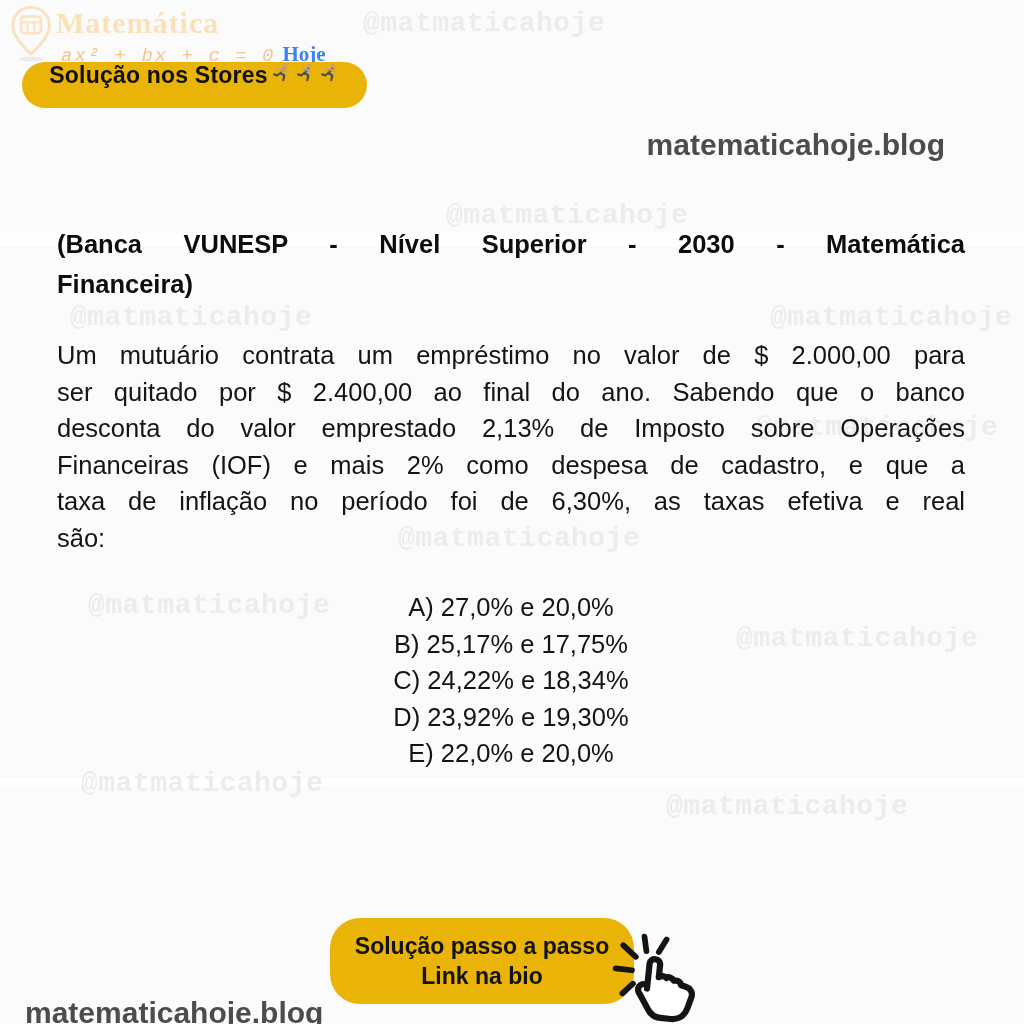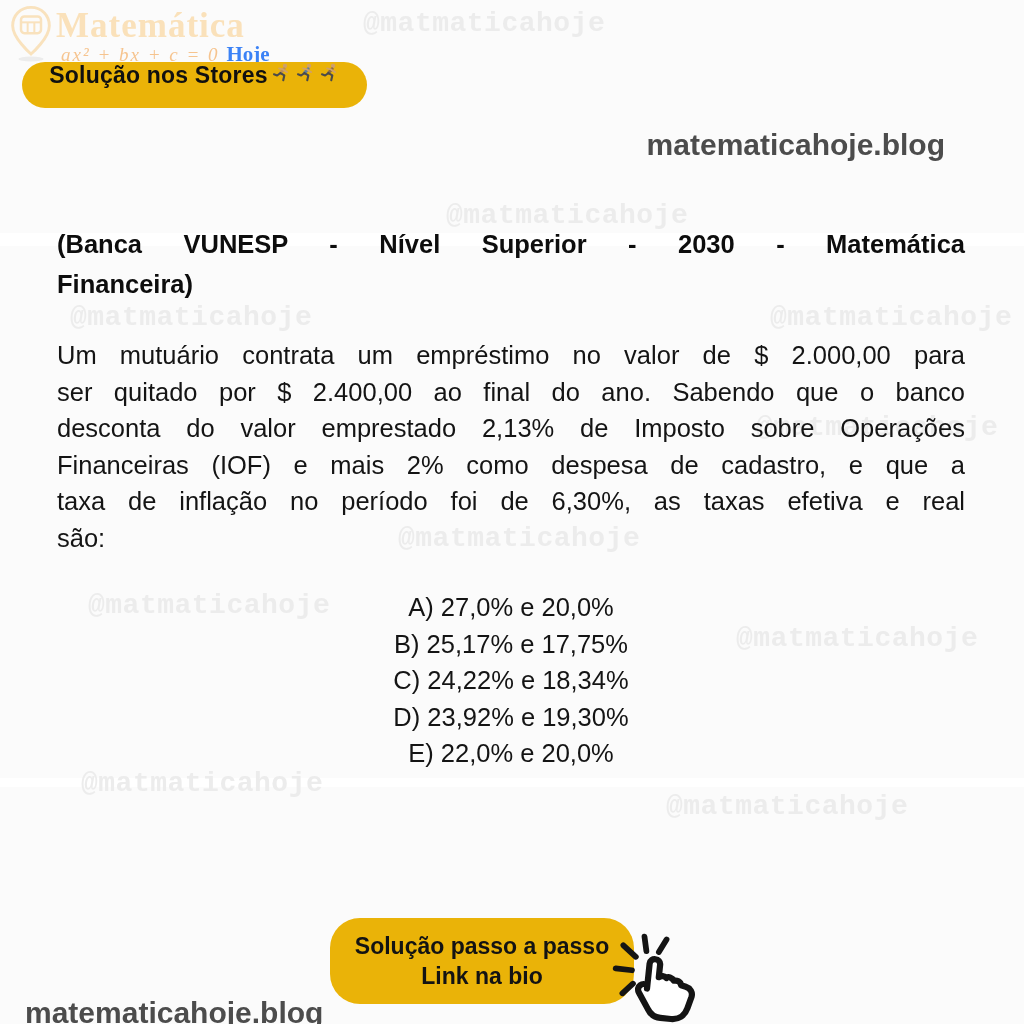--- a/index.html
+++ b/index.html
@@ -18,25 +18,25 @@
     font-weight:700;font-size:28px;letter-spacing:.5px;
     color:#ececec;white-space:nowrap;user-select:none;font-family:Liberation Mono, monospace;
   }
 
   
   .logo{position:absolute;left:6px;top:2px;z-index:2;width:230px;height:62px;}
   .logo-pin{position:absolute;left:0;top:2px;}
   .logo-title{
     position:absolute;left:50px;top:4px;
     font-family:"Liberation Serif", serif;font-weight:700;
-    font-size:35px;color:#fae1ba;letter-spacing:1px;
+    font-size:30px;color:#fae1ba;letter-spacing:1px;
   }
   .logo-row2{position:absolute;left:55px;top:40px;white-space:nowrap;}
   .logo-formula{
-    font-family:Liberation Serif, serif;font-style:italic;
+    font-family:Liberation Mono, monospace;font-style:italic;
     font-size:19px;color:#f6c48f;letter-spacing:2px;
   }
   .logo-hoje{
     font-family:"Liberation Serif", serif;font-weight:700;
     font-size:21px;color:#3b82f6;margin-left:7px;
   }
 
   
   .pill{
     position:absolute;z-index:2;background:#eab308;

